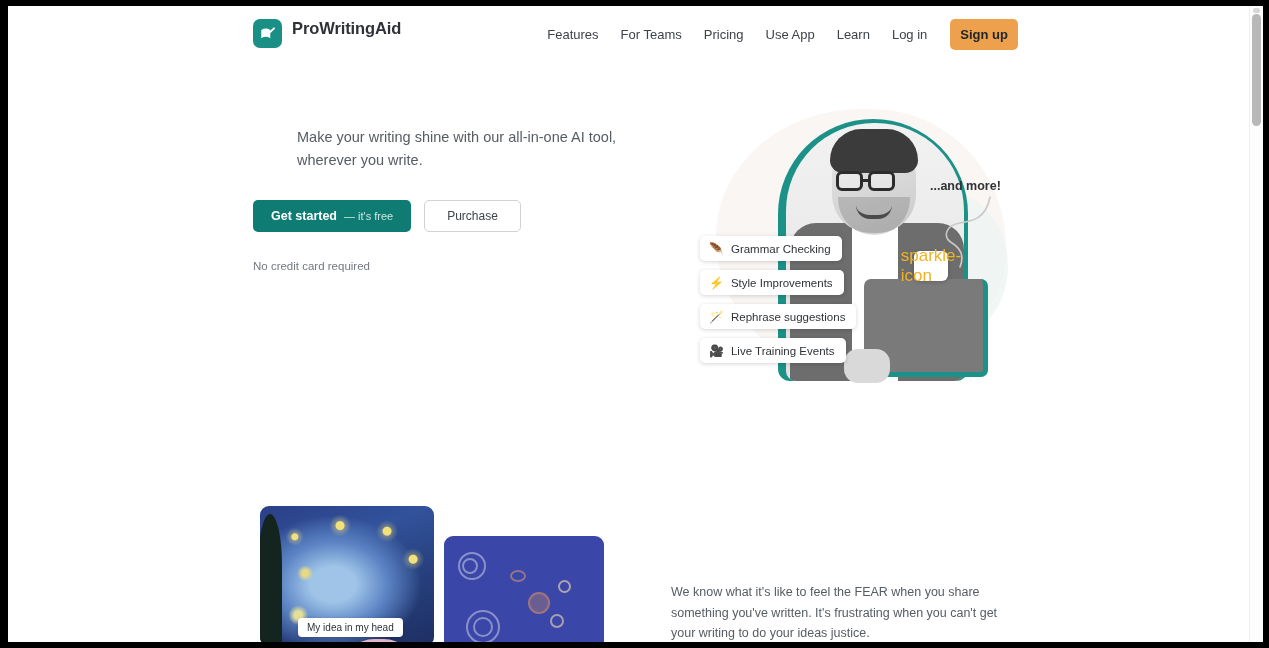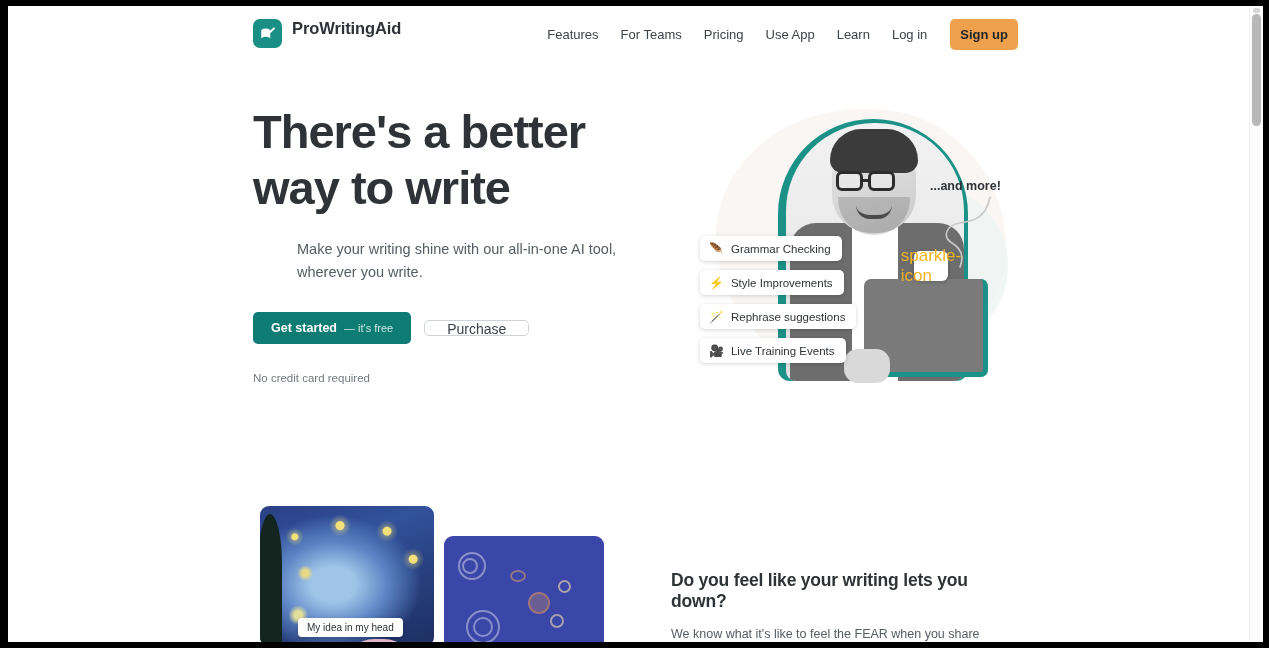--- a/index.html
+++ b/index.html
@@ -149,24 +149,24 @@
     gap: 7px;
     cursor: pointer;
     font-family: "Liberation Sans", sans-serif;
   }
   #gs-main { color: #ffffff; font-size: 12.5px; font-weight: bold; }
   #gs-sub  { color: #cfe7e4; font-size: 11px; }
   #purchase-btn {
     background: #ffffff;
     border: 1px solid #cfd3d7;
     border-radius: 5px;
-    height: 16px;
+    height: 32px;
     padding: 0 22px;
     color: #3d4349;
-    font-size: 14px;
+    font-size: 12px;
     cursor: pointer;
     font-family: "Liberation Sans", sans-serif;
   }
   #no-cc {
     margin-top: 28px;
     font-size: 11.5px;
     color: #73797f;
   }
 
   
@@ -435,24 +435,20 @@
         <span class="nav-link">For Teams</span>
         <span class="nav-link">Pricing</span>
         <span class="nav-link">Use App</span>
         <span class="nav-link">Learn</span>
         <span class="nav-link">Log in</span>
         <button id="signup-btn">Sign up</button>
       </div>
     </div>
 
     <div id="hero-text">
-      <h1 id="hero-title">
-        <span>There's a better</span><br>
-        <span>way to write</span>
-      </h1>
       <p id="hero-sub">Make your writing shine with our all-in-one AI tool, wherever you write.</p>
 
       <div id="hero-cta">
         <button id="get-started-btn">
           <span id="gs-main">Get started</span>
           <span id="gs-sub">— it's free</span>
         </button>
         <button id="purchase-btn">Purchase</button>
       </div>
 
@@ -524,21 +520,20 @@
       <div id="starry">
         <div id="cypress"></div>
 
       </div>
 
       <div id="pink-shape"></div>
       <div id="idea-caption">My idea in my head</div>
     </div>
 
     <div id="sec2-text">
-      <h2 id="sec2-title">Do you feel like your writing lets you down?</h2>
       <p id="sec2-body">We know what it's like to feel the FEAR when you share something you've written. It's frustrating when you can't get your writing to do your ideas justice.</p>
     </div>
 
   </div>
 
   <div id="scrollbar">
     <div id="scroll-cap"></div>
     <div id="scroll-thumb"></div>
   </div>
 </div>

